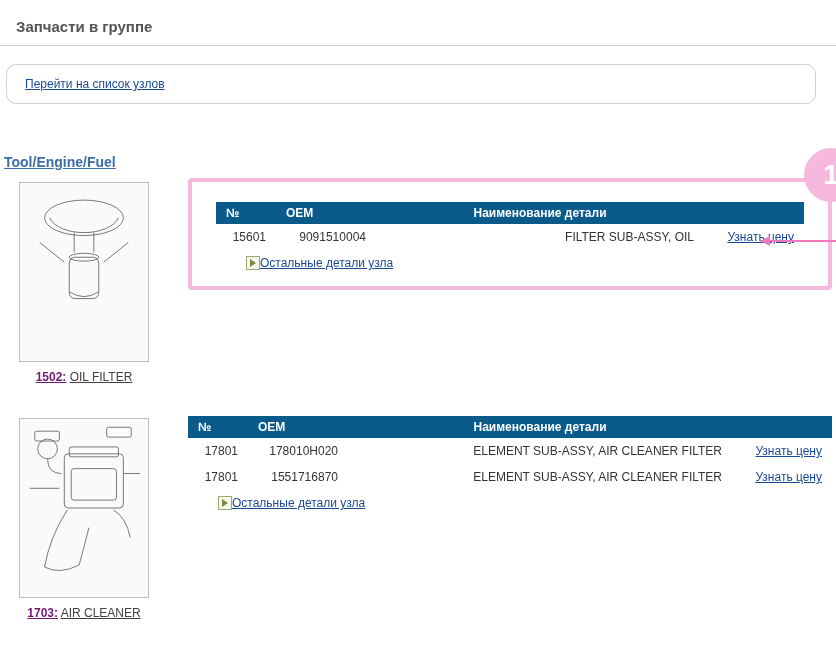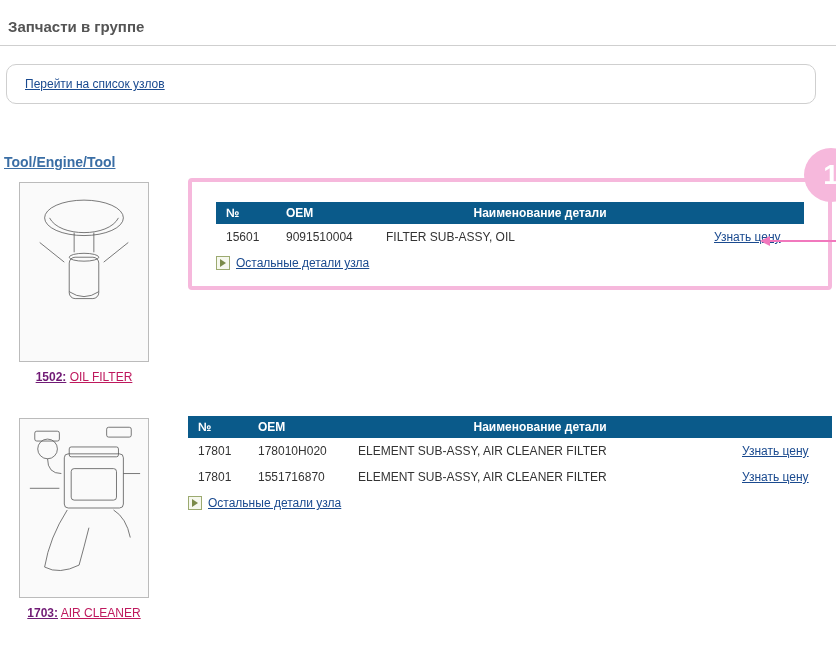--- a/index.html
+++ b/index.html
@@ -7,21 +7,21 @@
     font-family: Verdana, Arial, sans-serif;
     font-size: 12px;
     color: #333;
     background: #fff;
     width: 836px;
   }
   .page-title {
     font-weight: bold;
     font-size: 15px;
     color: #545454;
-    padding: 18px 0 10px 8px;
+    padding: 18px 0 10px 16px;
   }
   .hr-line {
     border: none;
     border-top: 1px solid #cfcfcf;
     margin-bottom: 18px;
   }
   .nodes-box {
     border: 1px solid #cfcfcf;
     border-radius: 10px;
     margin: 0 20px 0 6px;
@@ -59,21 +59,21 @@
     background: #fafafa;
     position: relative;
     overflow: hidden;
   }
   .thumb svg { width: 100%; height: 100%; }
   .thumb-caption {
     text-align: center;
     font-size: 12px;
   }
   .thumb-caption .num { color: #701a75; font-weight: bold; text-decoration: underline; }
-  .thumb-caption .name { color: #be185d; text-decoration: underline; }
+  .thumb-caption .name { color: #404040; text-decoration: underline; }
   .highlight-box {
     border: 4px solid #f6b8dc;
     border-radius: 4px;
     padding: 20px 24px 16px 24px;
     margin-top: 2px;
     flex: 1;
     position: relative;
   }
   .table-col { flex: 1; padding-top: 4px; }
   table.parts {
@@ -90,27 +90,28 @@
     font-size: 12px;
   }
   table.parts thead th:nth-child(1){ width:60px; }
   table.parts thead th:nth-child(2){ width:100px; }
   table.parts thead th:nth-child(3){ text-align:center; }
   table.parts thead th:nth-child(4){ width:100px; }
   table.parts tbody td {
     padding: 6px 10px;
     color: #333;
     vertical-align: top;
+    text-align: right;
   }
   table.parts tbody td.price a { color: #1a4a8f; text-decoration: underline; }
   .rest-row {
     padding: 6px 0 0 0;
     display: flex;
     align-items: flex-start;
-    gap: 6px;
+    margin-left: 30px;
   }
   .play-icon {
     display: inline-block;
     width: 14px; height: 14px;
     border: 1px solid #9caa70;
     position: relative;
     background: #f6f8ee;
   }
   .play-icon::after {
     content: "";
@@ -155,21 +156,21 @@
 
 
 
 <div class="page-title">Запчасти в группе</div>
 <hr class="hr-line">
 
 <div class="nodes-box">
   <a class="link">Перейти на список узлов</a>
 </div>
 
-<a class="section-link">Tool/Engine/Tool</a>
+<a class="section-link">Tool/Engine/Fuel</a>
 
 
 <div class="group">
   <div class="thumb-col">
     <div class="thumb">
       <svg viewBox="0 0 130 180">
         <g stroke="#555" stroke-width="0.8" fill="none">
           <ellipse cx="65" cy="35" rx="40" ry="18"></ellipse>
           <path d="M30 35 C 40 55, 90 55, 100 35"></path>
           <path d="M55 50 L55 70"></path>

